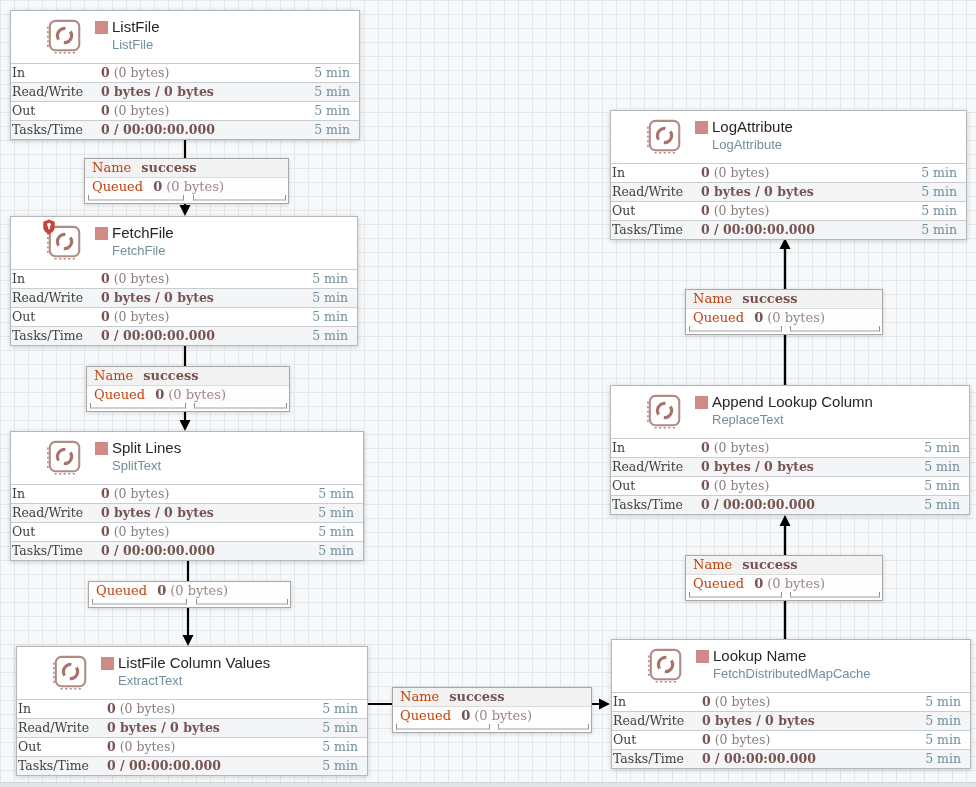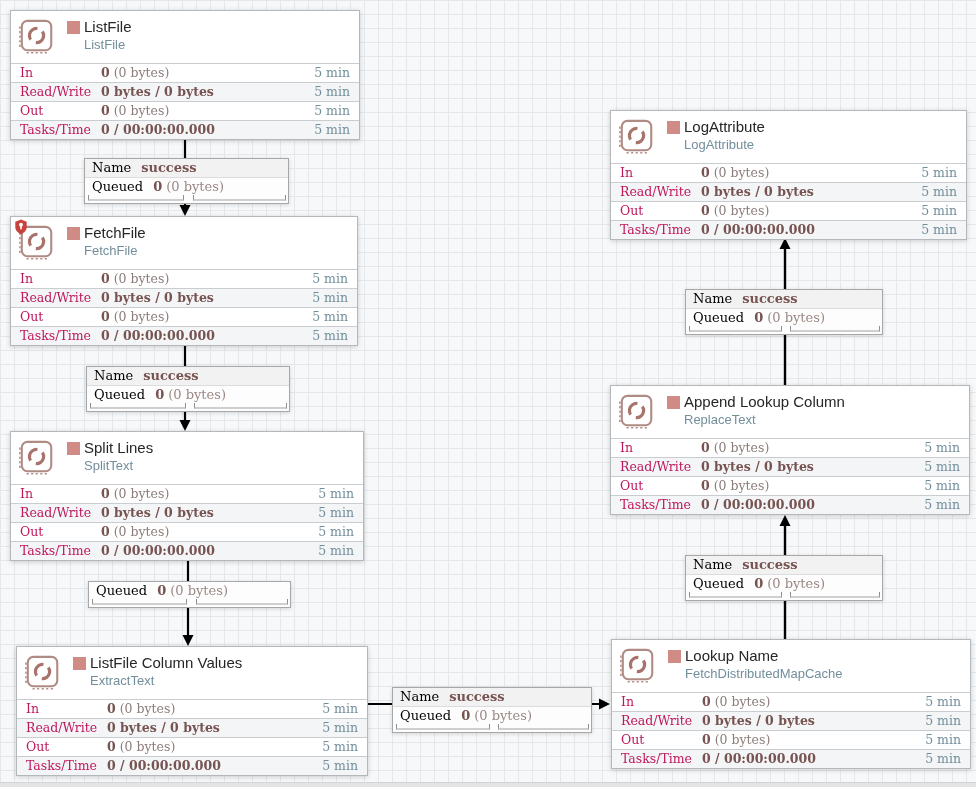--- a/index.html
+++ b/index.html
@@ -18,21 +18,21 @@
   }
   #wires{position:absolute;left:0;top:0;pointer-events:none;}
   
   .processor{
     position:absolute;
     background:#fff;
     border:1px solid #b5b8ba;
     box-shadow:0 1px 5px rgba(0,0,0,.18);
     box-sizing:border-box;
   }
-  .proc-header{position:relative;height:52px;background:#fff;}
+  .proc-header{position:relative;height:52px;background:#fff;margin-left:28px;}
   .proc-icon{position:absolute;left:7px;top:7px;width:38px;height:38px;}
   .shield{position:absolute;left:-4px;top:-5px;width:14px;height:16px;}
   .run-state{
     position:absolute;left:56px;top:10px;width:13px;height:13px;
     background:#d18b87;
   }
   .proc-titles{position:absolute;left:73px;top:7px;right:8px;}
   .proc-title{
     font-size:15px;color:#262626;font-weight:500;line-height:18px;
     white-space:nowrap;overflow:hidden;
@@ -41,38 +41,38 @@
     font-size:13px;color:#728e9b;line-height:16px;margin-top:1px;
     white-space:nowrap;overflow:hidden;
   }
   .stat-row{
     position:relative;height:18px;line-height:18px;
     border-top:1px solid #c9cdd0;
     font-family:"DejaVu Serif",serif;font-size:12.5px;
     background:#fff;white-space:nowrap;
   }
   .stat-row:nth-of-type(odd){background:#f3f5f6;}
-  .stat-label{position:absolute;left:9px;color:#be185d;}
+  .stat-label{position:absolute;left:1px;color:#404040;}
   .stat-value{position:absolute;left:90px;color:#775351;}
   .stat-value-main{font-weight:bold;color:#775351;}
   .stat-value-extra{font-weight:normal;color:#8b7d79;margin-left:4px;}
   .stat-time{position:absolute;right:9px;color:#728e9b;text-align:right;}
   
   .conn-label{
     position:absolute;
     background:#fff;
     border:1px solid #a7a7a7;
     box-shadow:0 1px 4px rgba(0,0,0,.15);
     box-sizing:border-box;
     font-family:"DejaVu Serif",serif;font-size:13px;
   }
   .conn-row{position:relative;height:18px;line-height:18px;padding-left:7px;white-space:nowrap;}
   .conn-name-row{background:#f2f2f2;border-bottom:1px solid #dcdcdc;}
   .conn-queued-row{background:#fdfdfd;}
-  .conn-key{color:#000000;}
+  .conn-key{color:#c2410c;}
   .conn-val{color:#775351;font-weight:bold;margin-left:10px;}
   .conn-extra{color:#9a8884;margin-left:4px;}
   .conn-bars{position:relative;height:7px;background:#fdfdfd;}
   .bar{
     position:absolute;bottom:2px;height:4px;
     border-bottom:2px solid #cfcfcf;
     border-left:1px solid #8f8f8f;border-right:1px solid #8f8f8f;
   }
   .bar-left{left:1.5%;width:46.5%;}
   .bar-right{left:53%;width:45%;}

